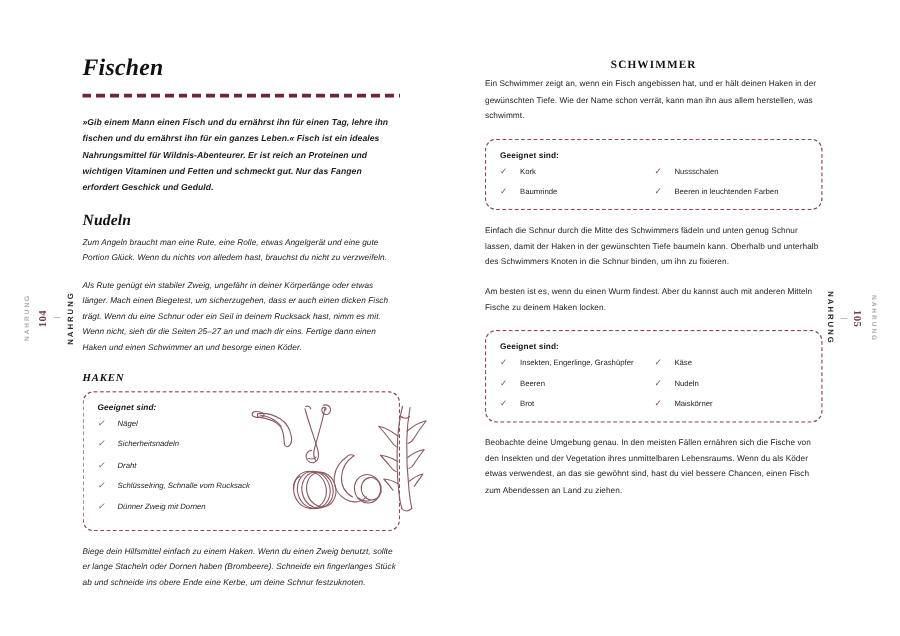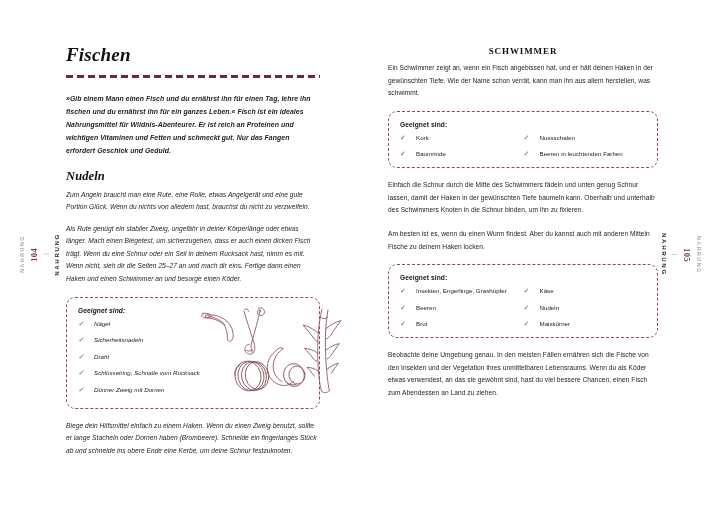--- a/index.html
+++ b/index.html
@@ -222,20 +222,21 @@
 
     <h1 class="title">Fischen</h1>
     <div class="title-rule"></div>
 
     <p class="body intro">»Gib einem Mann einen Fisch und du ernährst ihn für einen Tag, lehre ihn fischen und du ernährst ihn für ein ganzes Leben.« Fisch ist ein ideales Nahrungsmittel für Wildnis-Abenteurer. Er ist reich an Proteinen und wichtigen Vitaminen und Fetten und schmeckt gut. Nur das Fangen erfordert Geschick und Geduld.</p>
 
     <h2 class="sub">Nudeln</h2>
     <p class="body tight">Zum Angeln braucht man eine Rute, eine Rolle, etwas Angelgerät und eine gute Portion Glück. Wenn du nichts von alledem hast, brauchst du nicht zu verzweifeln.</p>
     <p class="body">Als Rute genügt ein stabiler Zweig, ungefähr in deiner Körperlänge oder etwas länger. Mach einen Biegetest, um sicherzugehen, dass er auch einen dicken Fisch trägt. Wenn du eine Schnur oder ein Seil in deinem Rucksack hast, nimm es mit. Wenn nicht, sieh dir die Seiten 25–27 an und mach dir eins. Fertige dann einen Haken und einen Schwimmer an und besorge einen Köder.</p>
 
+    <h3 class="minor">HAKEN</h3>
 
     <div class="callout haken">
       <div class="haken-inner">
         <div class="haken-text">
           <div class="callout-title">Geeignet sind:</div>
           <ul class="check-list">
             <li>
               <span class="check">✓</span>
               <span>Nägel</span>
             </li>

